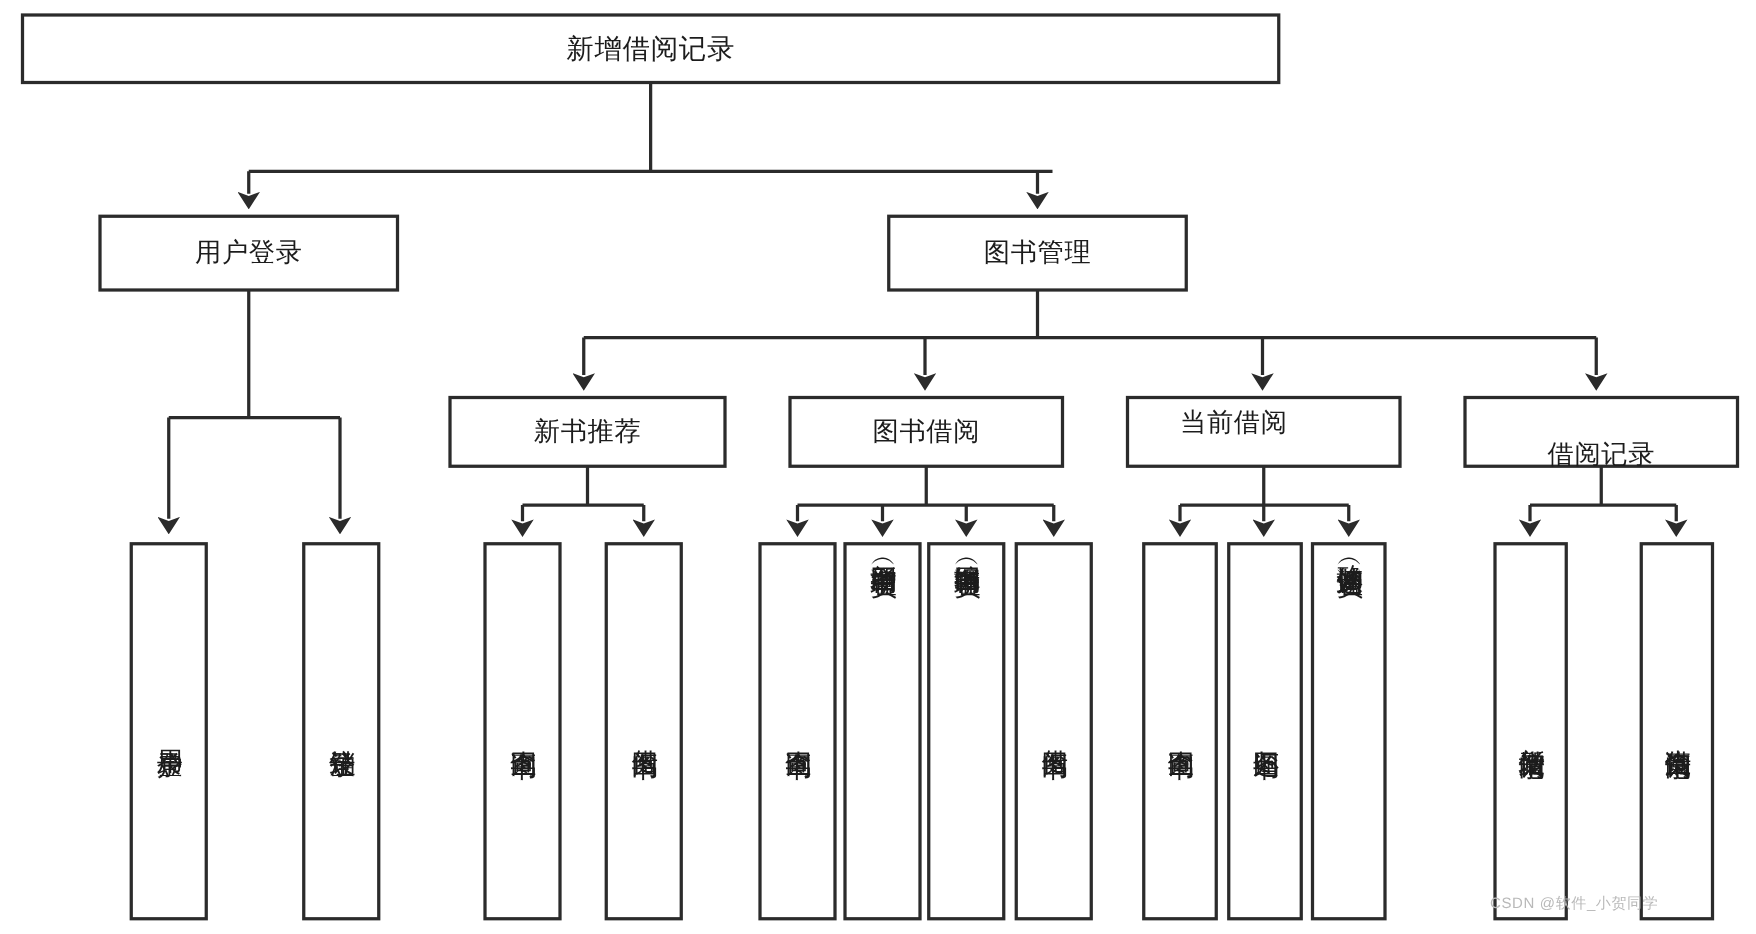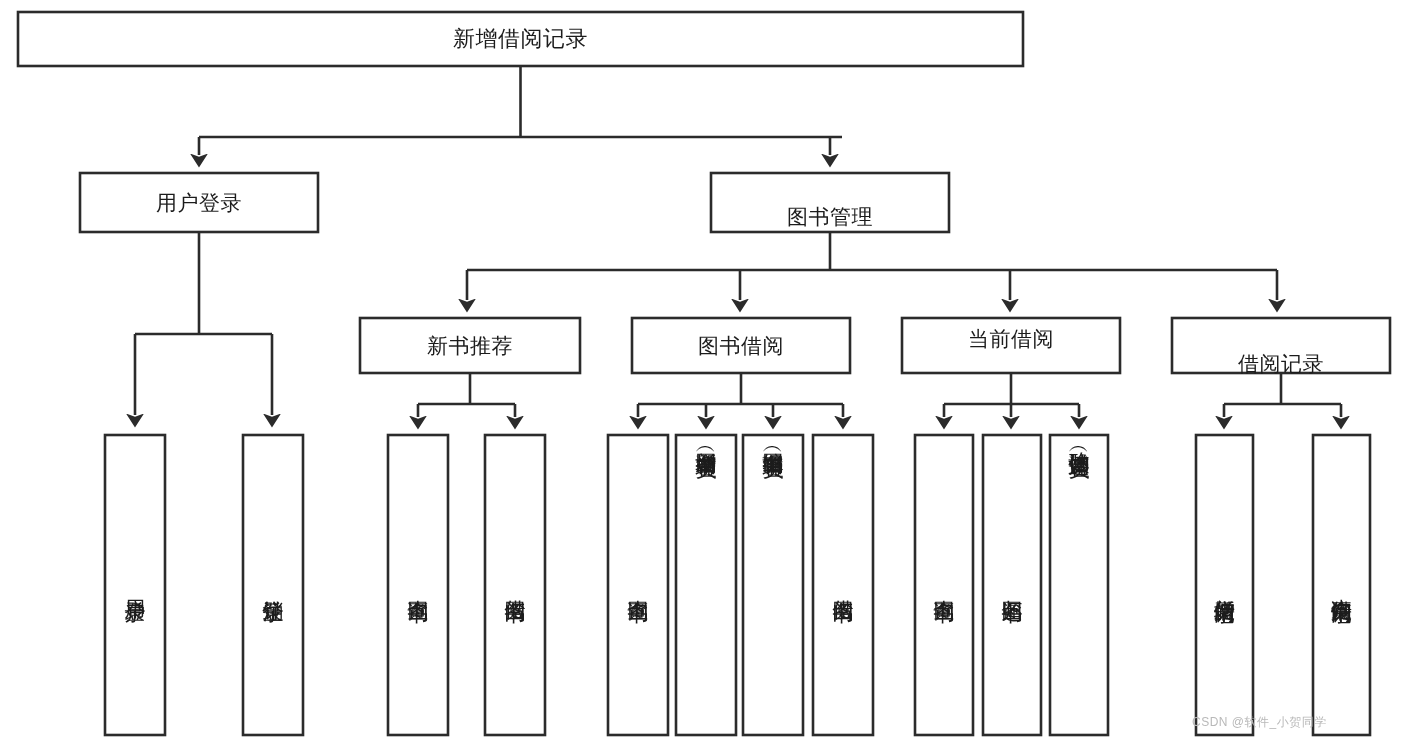--- a/index.html
+++ b/index.html
@@ -180,25 +180,25 @@
       <path class="connector" d="M1281,373 L1281,404"></path>
       <path class="connector" d="M1224,404 L1341,404"></path>
       <path class="connector" d="M1224,404 L1224,417" marker-end="url(#arrow)"></path>
       <path class="connector" d="M1341,404 L1341,417" marker-end="url(#arrow)"></path>
     </g>
   </svg>
 
   <div class="node-label-h root-label" style="left:18px; top:12px; width:1005px; height:54px;">新增借阅记录</div>
 
   <div class="node-label-h" style="left:80px; top:173px; width:238px; height:59px;">用户登录</div>
-  <div class="node-label-h" style="left:711px; top:173px; width:238px; height:59px;margin-top:14px;">图书管理</div>
+  <div class="node-label-h" style="left:711px; top:173px; width:238px; height:59px;">图书管理</div>
 
   <div class="node-label-h" style="left:360px; top:318px; width:220px; height:55px;border-radius:11px;">新书推荐</div>
   <div class="node-label-h" style="left:632px; top:318px; width:218px; height:55px;">图书借阅</div>
-  <div class="node-label-h" style="left:902px; top:318px; width:218px; height:41px;">当前借阅</div>
+  <div class="node-label-h" style="left:878px; top:318px; width:218px; height:41px;">当前借阅</div>
   <div class="node-label-h" style="left:1172px; top:336px; width:218px; height:55px;">借阅记录</div>
 
   <div class="node-label-v" style="left:105px; top:435px; width:60px; height:300px;">用户登录</div>
   <div class="node-label-v" style="left:243px; top:435px; width:60px; height:300px;">注销登录</div>
 
   <div class="node-label-v" style="left:388px; top:435px; width:60px; height:300px;">查询图书</div>
   <div class="node-label-v" style="left:485px; top:435px; width:60px; height:300px;">借阅图书</div>
 
   <div class="node-label-v" style="left:608px; top:435px; width:60px; height:300px;">查询图书</div>
   <div class="node-label-v" style="left:676px; top:435px; width:60px; height:300px; justify-content:flex-start;">新增图书（管理员）</div>

